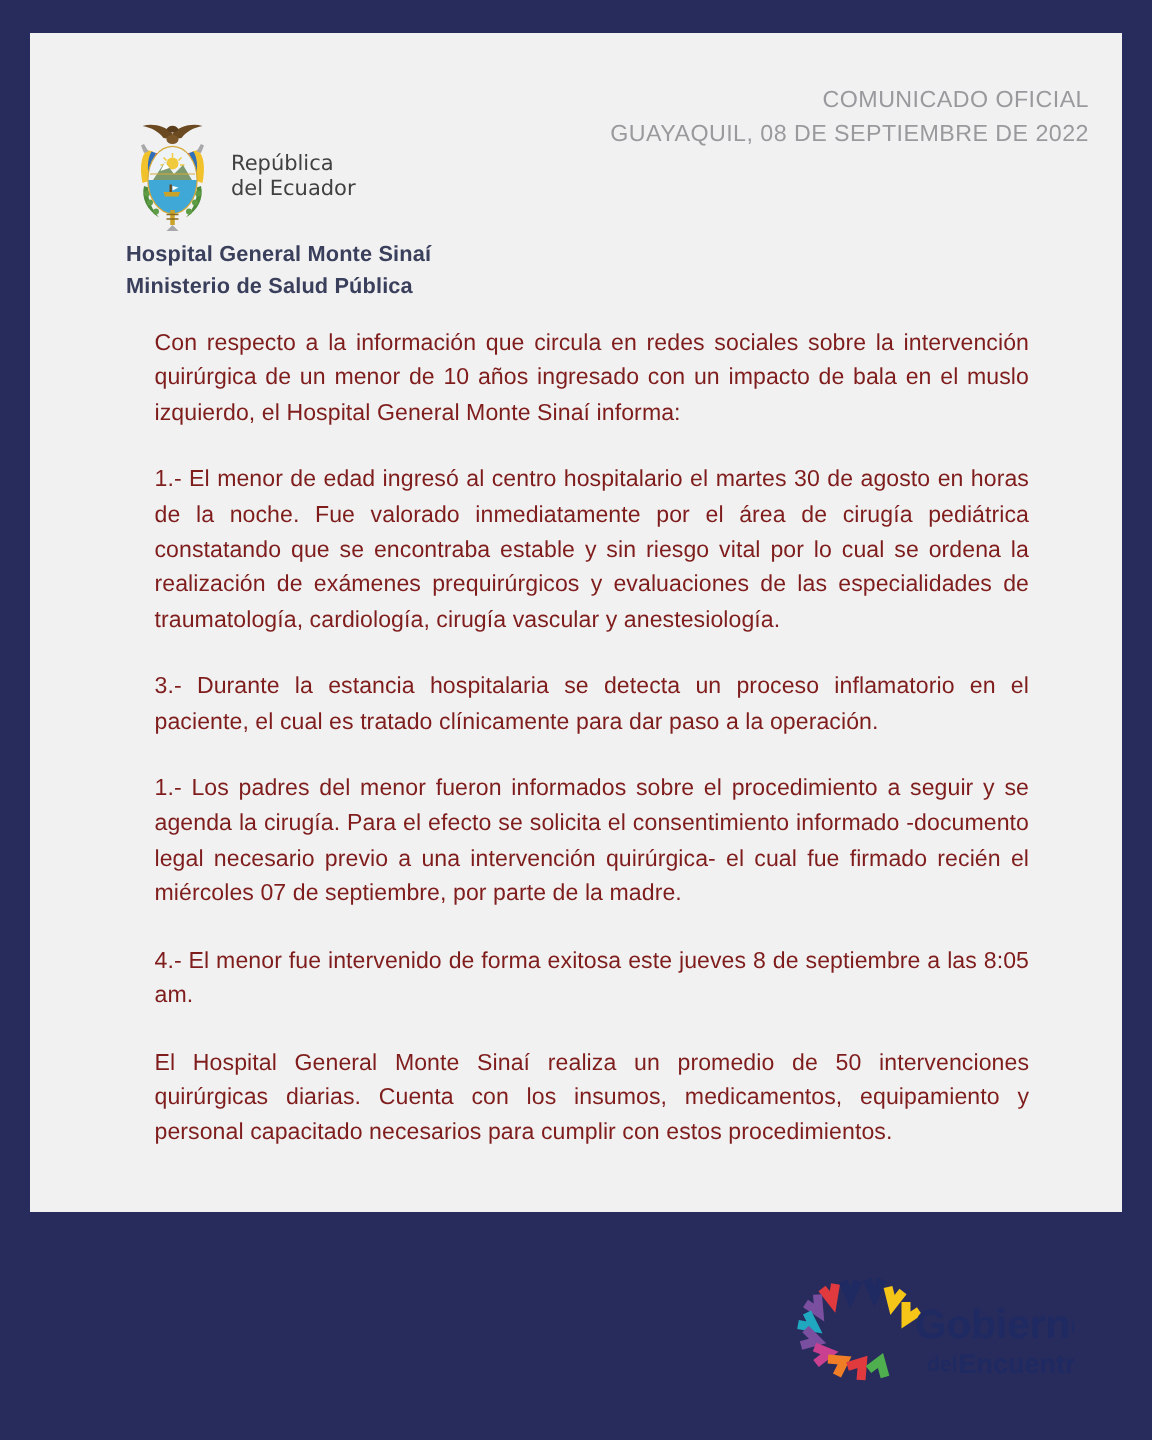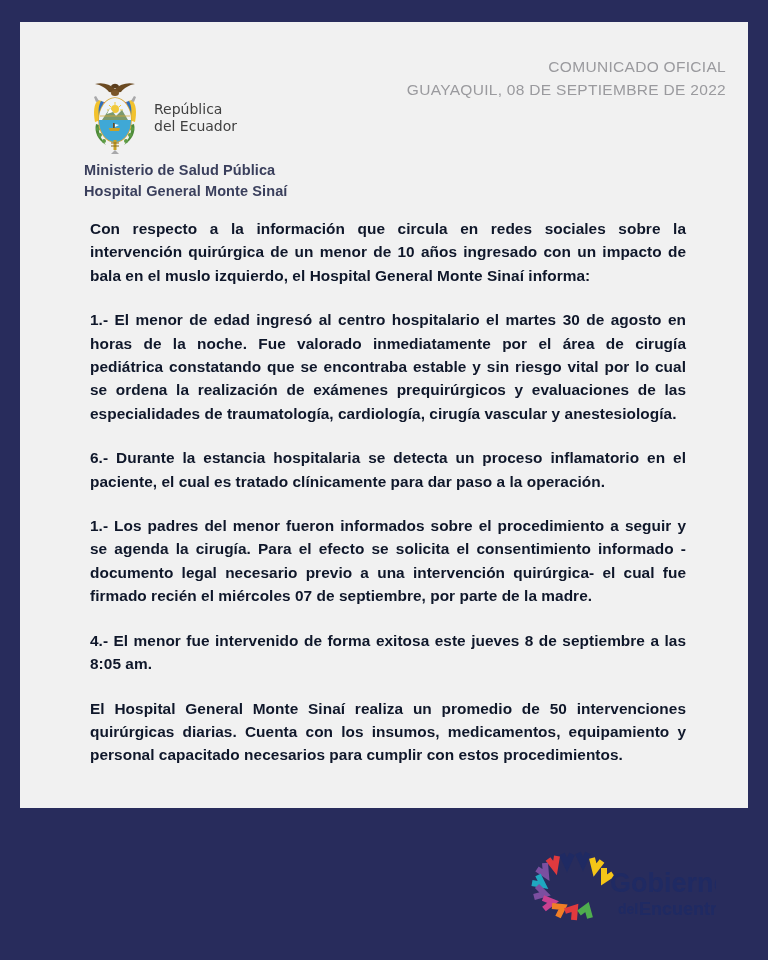--- a/index.html
+++ b/index.html
@@ -73,27 +73,26 @@
   .ministry div { white-space: nowrap; }
 
   
   .doc-body {
     position: absolute;
     left: 66px;
     top: 195px;
     width: 600px;
   }
   .doc-body p {
-    margin: 0 0 21px 4px;
+    margin: 0 0 21px 17px;
     text-align: justify;
-    color: #0f172a;
+    color: #7f1d1d;
     font-size: 15.4px;
     line-height: 1.52;
     letter-spacing: 0.05px;
-    font-weight: bold;
   }
   .doc-body p:last-child { margin-bottom: 0; }
 
   
   .gov-logo {
     position: absolute;
     left: 506px;
     top: 818px;
     width: 190px;
     height: 92px;
@@ -170,29 +169,29 @@
           <path d="M33 70 l-4 4 h8 Z" fill="#a8a8aa"></path>
         </svg>
       </span>
       <div class="crest-caption">
         <div>República</div>
         <div>del Ecuador</div>
       </div>
     </div>
 
     <div class="ministry">
+      <div>Hospital General Monte Sinaí</div>
       <div>Ministerio de Salud Pública</div>
-      <div>Hospital General Monte Sinaí</div>
     </div>
   </div>
 
   <div class="doc-body">
     <p>Con respecto a la información que circula en redes sociales sobre la intervención quirúrgica de un menor de 10 años ingresado con un impacto de bala en el muslo izquierdo, el Hospital General Monte Sinaí informa:</p>
     <p>1.- El menor de edad ingresó al centro hospitalario el martes 30 de agosto en horas de la noche. Fue valorado inmediatamente por el área de cirugía pediátrica constatando que se encontraba estable y sin riesgo vital por lo cual se ordena la realización de exámenes prequirúrgicos y evaluaciones de las especialidades de traumatología, cardiología, cirugía vascular y anestesiología.</p>
-    <p>6.- Durante la estancia hospitalaria se detecta un proceso inflamatorio en el paciente, el cual es tratado clínicamente para dar paso a la operación.</p>
+    <p>3.- Durante la estancia hospitalaria se detecta un proceso inflamatorio en el paciente, el cual es tratado clínicamente para dar paso a la operación.</p>
     <p>1.- Los padres del menor fueron informados sobre el procedimiento a seguir y se agenda la cirugía. Para el efecto se solicita el consentimiento informado -documento legal necesario previo a una intervención quirúrgica- el cual fue firmado recién el miércoles 07 de septiembre, por parte de la madre.</p>
     <p>4.- El menor fue intervenido de forma exitosa este jueves 8 de septiembre a las 8:05 am.</p>
     <p>El Hospital General Monte Sinaí realiza un promedio de 50 intervenciones quirúrgicas diarias. Cuenta con los insumos, medicamentos, equipamiento y personal capacitado necesarios para cumplir con estos procedimientos.</p>
   </div>
 
   <div class="gov-logo">
     <svg width="190" height="92" viewBox="0 0 190 92" aria-hidden="true">
 
       <g fill="none" stroke-width="6" stroke-linecap="butt" stroke-linejoin="miter">
 

